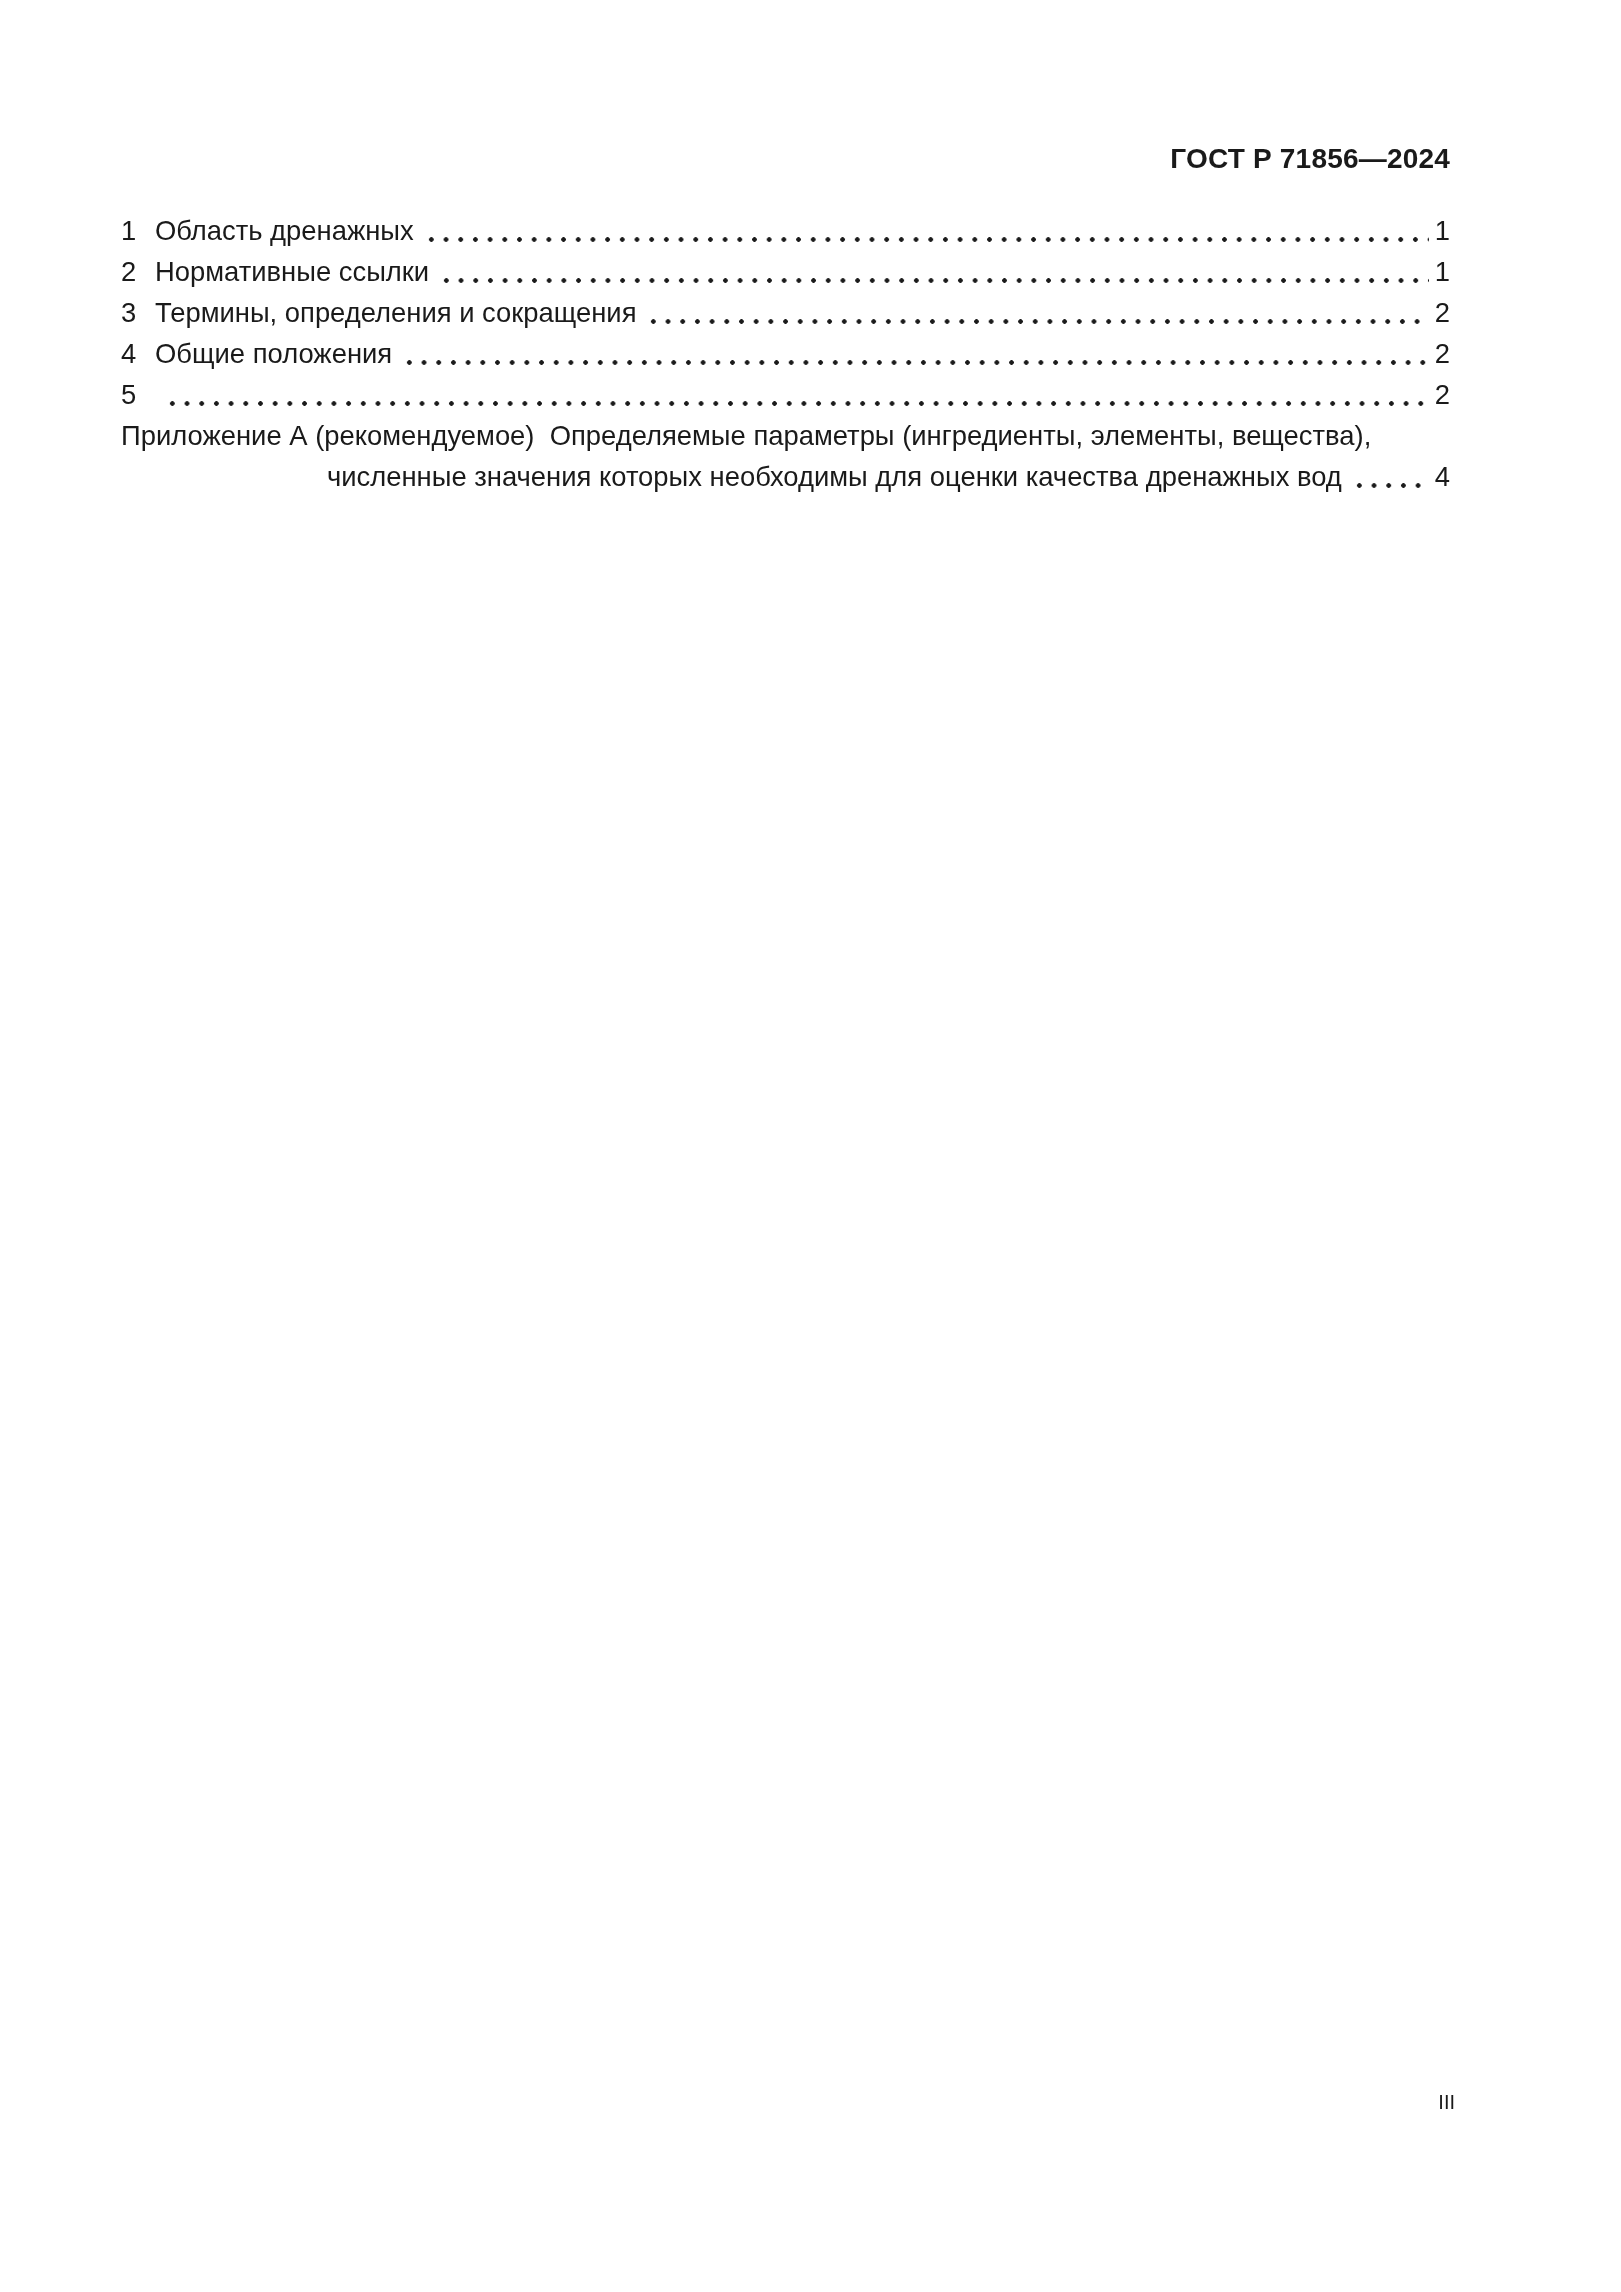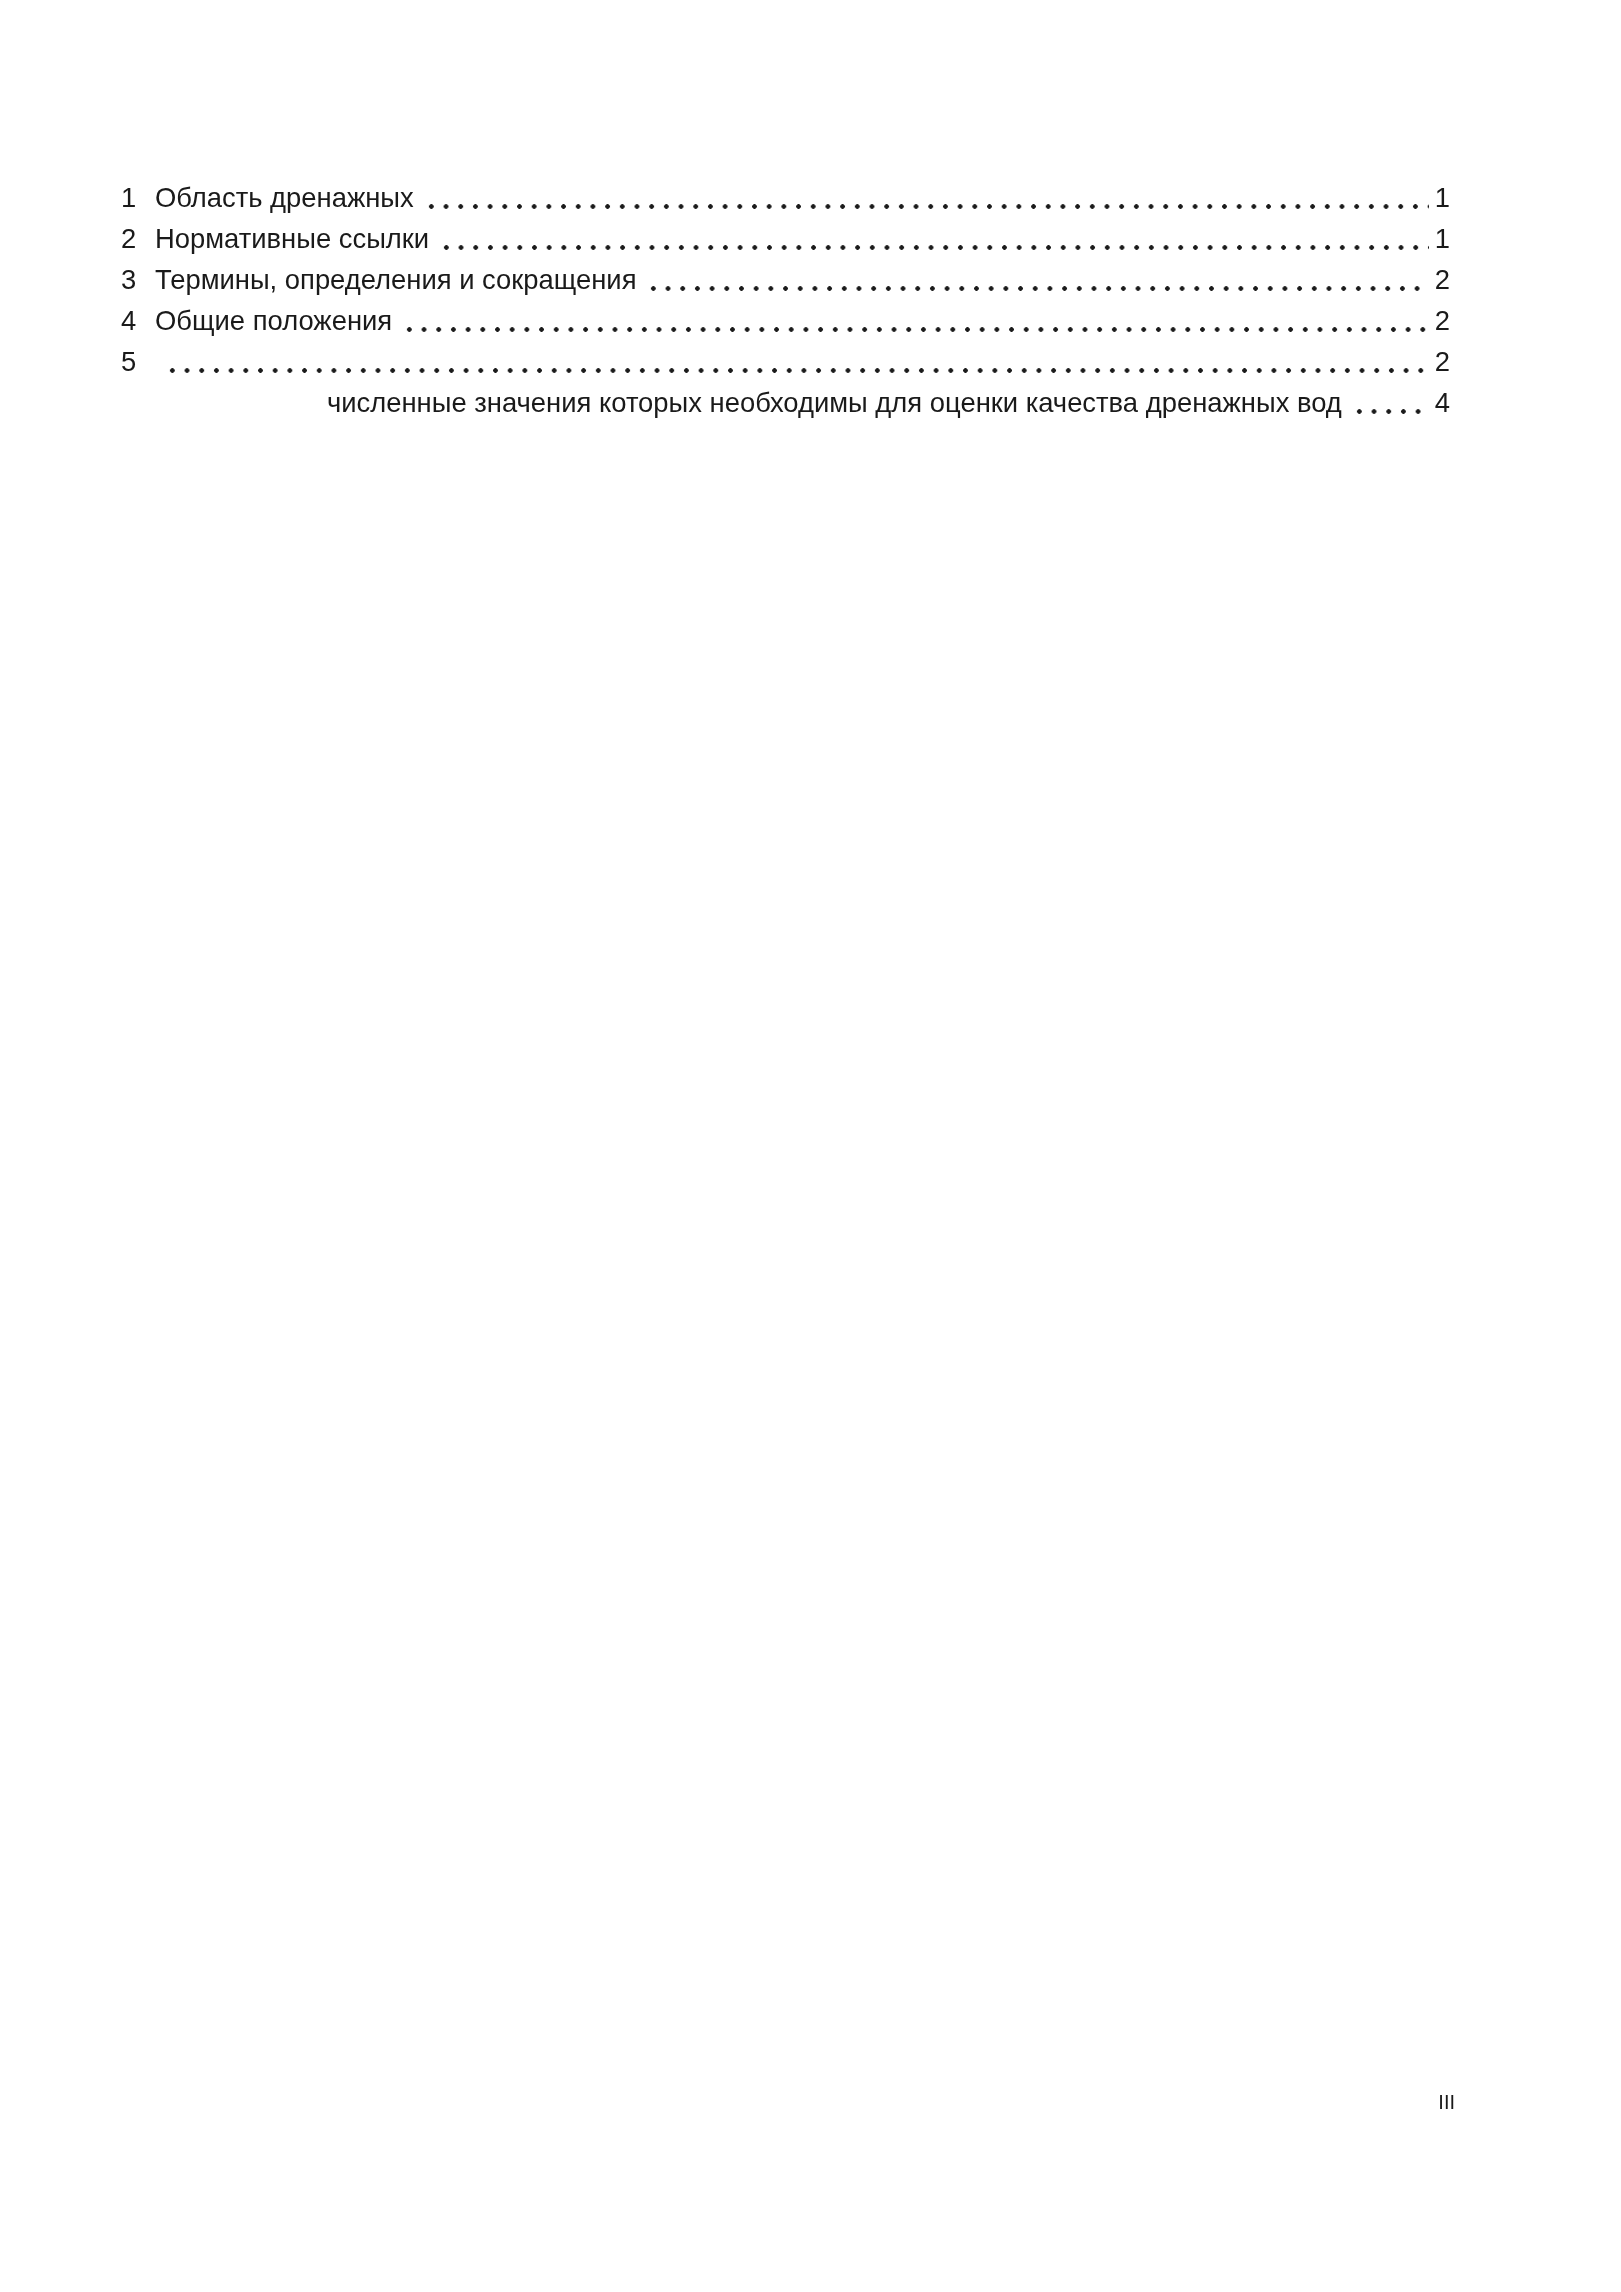--- a/index.html
+++ b/index.html
@@ -82,20 +82,21 @@
     font-size: 20px;
     line-height: 33px;
   }
 </style>
 </head>
 <body>
 
 <div class="page">
   <div class="content">
 
+    <div class="doc-header">ГОСТ Р 71856—2024</div>
 
 
     <div class="toc">
 
       <div class="toc-row">
         <span class="num">1</span>
         <span class="label">Область дренажных</span>
         <span class="leader"></span>
         <span class="pagenum">1</span>
       </div>
@@ -120,20 +121,23 @@
         <span class="leader"></span>
         <span class="pagenum">2</span>
       </div>
 
       <div class="toc-row">
         <span class="num">5</span>
         <span class="leader"></span>
         <span class="pagenum">2</span>
       </div>
 
+      <div class="toc-row">
+        <span class="label">Приложение А (рекомендуемое)&nbsp; Определяемые параметры (ингредиенты, элементы, вещества),</span>
+      </div>
 
       <div class="toc-row indent-2">
         <span class="label">численные значения которых необходимы для оценки качества дренажных вод</span>
         <span class="leader"></span>
         <span class="pagenum">4</span>
       </div>
 
 
     </div>
   </div>

